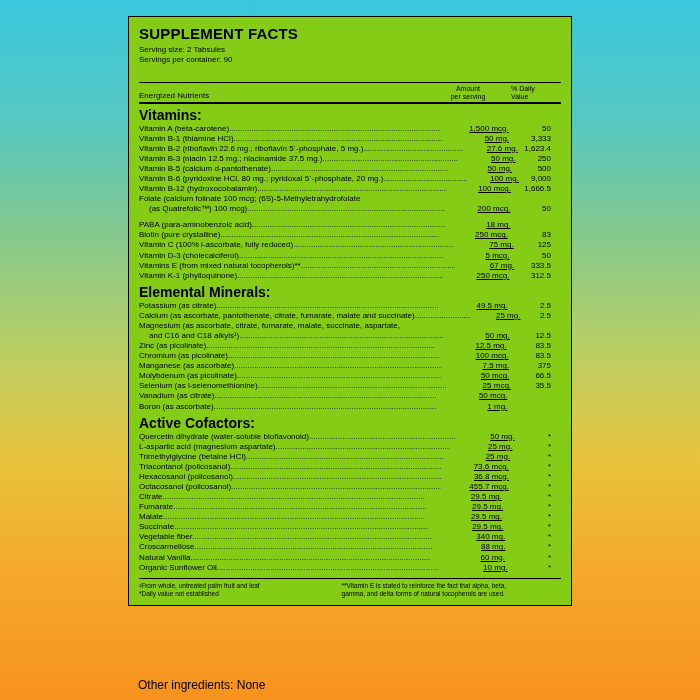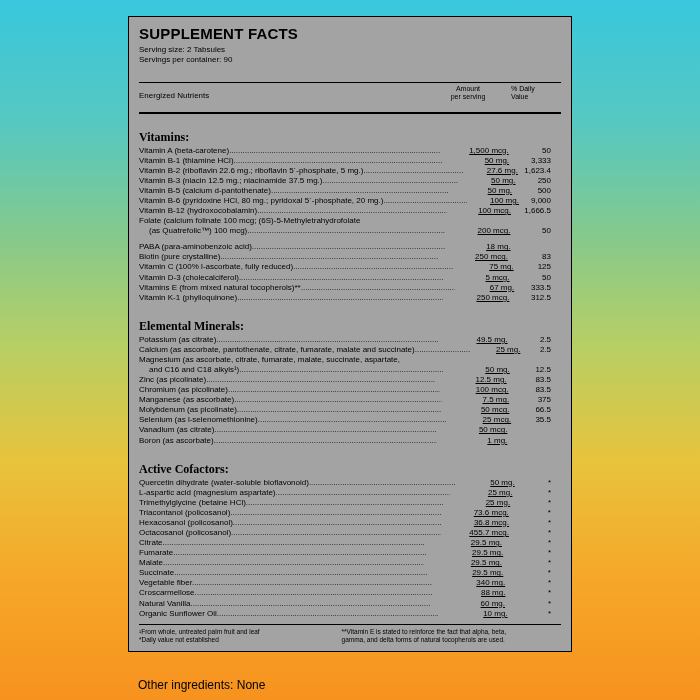--- a/index.html
+++ b/index.html
@@ -12,21 +12,21 @@
     font-family: "Liberation Sans", sans-serif;
     background: linear-gradient(180deg, #39c7dd 0%, #57c8c0 18%, #86c98b 34%, #b9cf63 50%, #e8c33c 66%, #f5a82a 82%, #f7921e 100%);
     overflow: hidden;
     position: relative;
   }
   .panel {
     position: absolute;
     left: 128px;
     top: 16px;
     width: 444px;
-    background: #a3a3a3;
+    background: #84cc16;
     border: 1px solid #000;
     box-sizing: border-box;
     padding: 8px 10px 6px 10px;
   }
   .title {
     font-size: 15px;
     font-weight: bold;
     letter-spacing: 0.2px;
     color: #000;
     margin: 0 0 3px 0;
@@ -55,32 +55,31 @@
   }
   .colhead .ch-dv {
     width: 50px;
     text-align: left;
     padding-left: 4px;
   }
   .energized {
     font-size: 8px;
     color: #000;
     margin-top: -11px;
-    margin-bottom: 12px;
+    margin-bottom: 2px;
   }
   .rule-thick {
     border-top: 2px solid #000;
     margin: 1px 0 2px 0;
   }
   .group {
-    font-size: 12px;
+    font-size: 14px;
     font-weight: bold;
     color: #000;
-    margin: 16px 0 1px 0;
-    font-family: Liberation Serif, serif;
+    margin: 3px 0 1px 0;
   }
   .row {
     display: flex;
     align-items: baseline;
     font-size: 8px;
     line-height: 1.26;
     color: #000;
   }
   .row .nm {
     flex: 1 1 auto;

